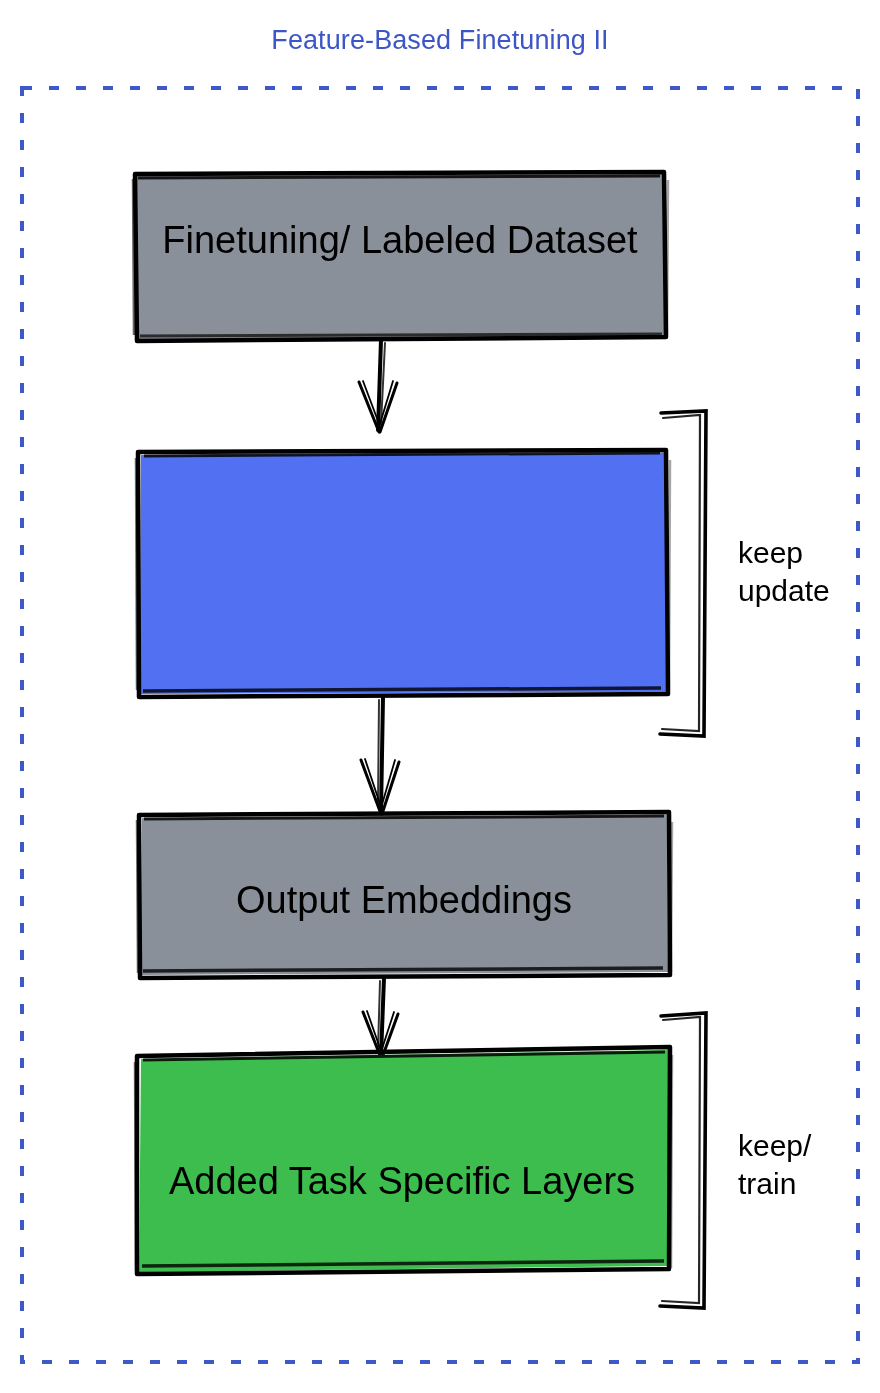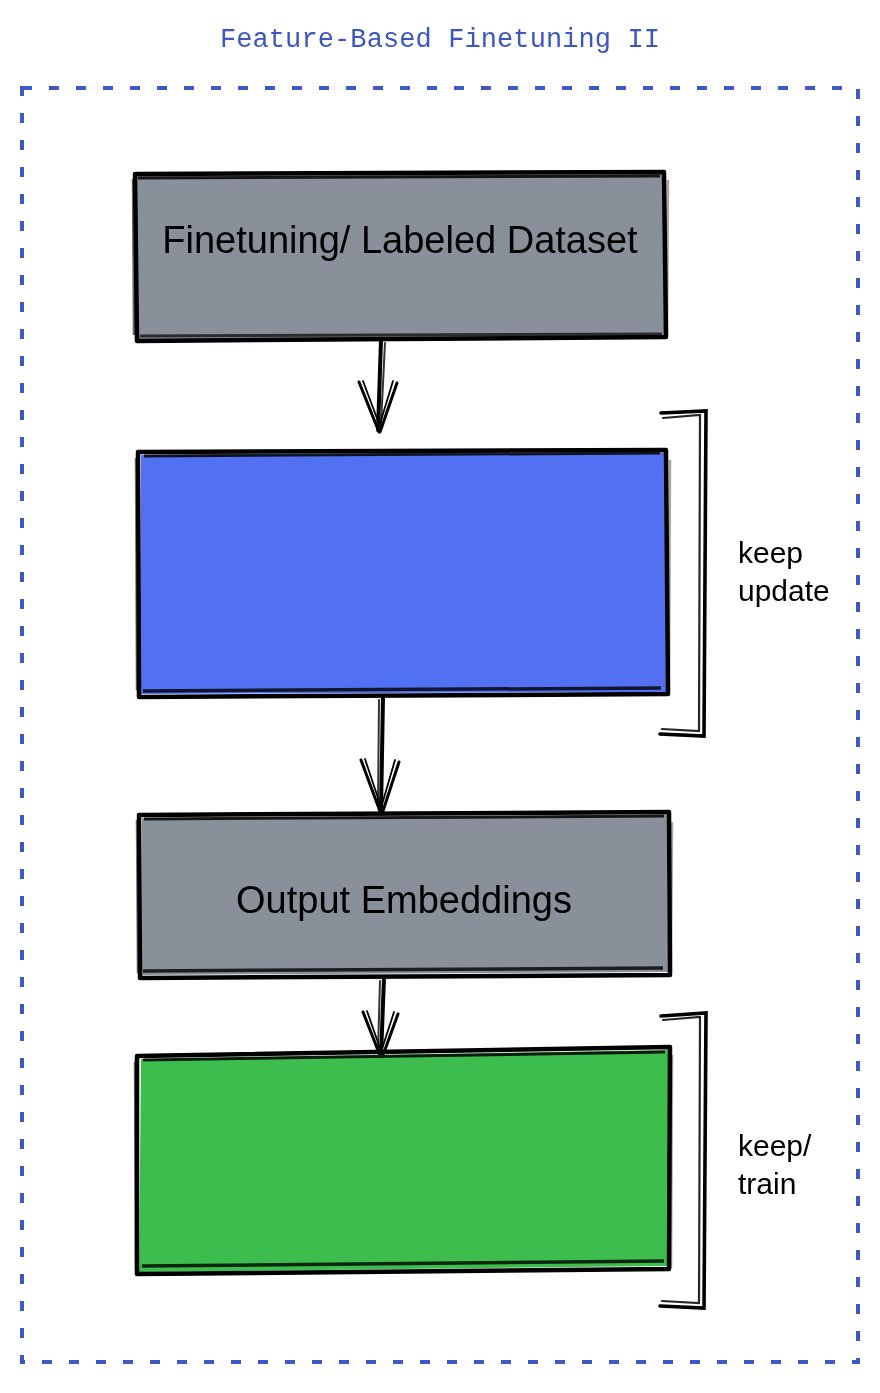--- a/index.html
+++ b/index.html
@@ -27,21 +27,21 @@
     height: 1393px;
   }
   #page-title {
     position: absolute;
     left: 0;
     top: 25px;
     width: 880px;
     text-align: center;
     font-size: 27px;
     color: #3d56c6;
-    font-family: Liberation Mono, monospace;
+    font-family: Liberation Sans, sans-serif;
     letter-spacing: 0.1px;
   }
   .box-label {
     position: absolute;
     text-align: center;
     font-size: 38px;
     color: #000000;
     white-space: nowrap;
   }
   .side-label {
@@ -137,20 +137,21 @@
       <path d="M663 1020 L700 1017 L699 1303 L662 1301" fill="none" stroke="#000000" stroke-width="2.2" stroke-linecap="round" opacity="0.85"></path>
     </g>
 
   </svg>
 
   <div class="box-label" style="left:135px; top:219px; width:530px;">Finetuning/ Labeled Dataset</div>
 
 
   <div class="box-label" style="left:139px; top:879px; width:530px;">Output Embeddings</div>
 
+  <div class="box-label" style="left:137px; top:1160px; width:530px;">Added Task Specific Layers</div>
 
   <div class="side-label" style="left:738px; top:498px;">
     <div>keep</div>
     <div>update</div>
   </div>
 
   <div class="side-label" style="left:738px; top:1091px;">
     <div>keep/</div>
     <div>train</div>
   </div>

